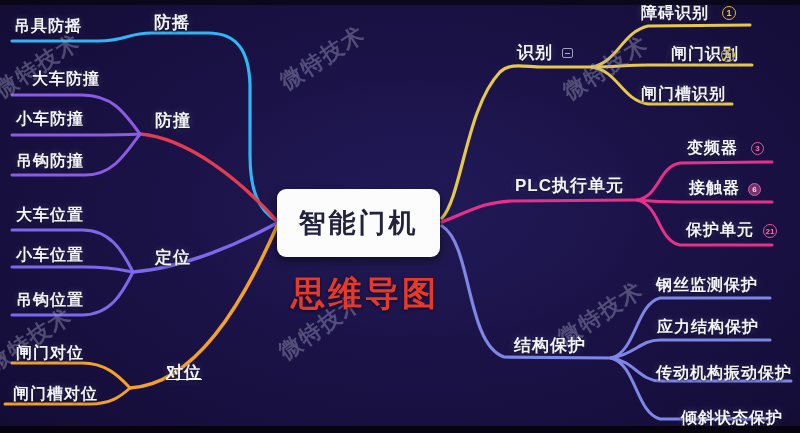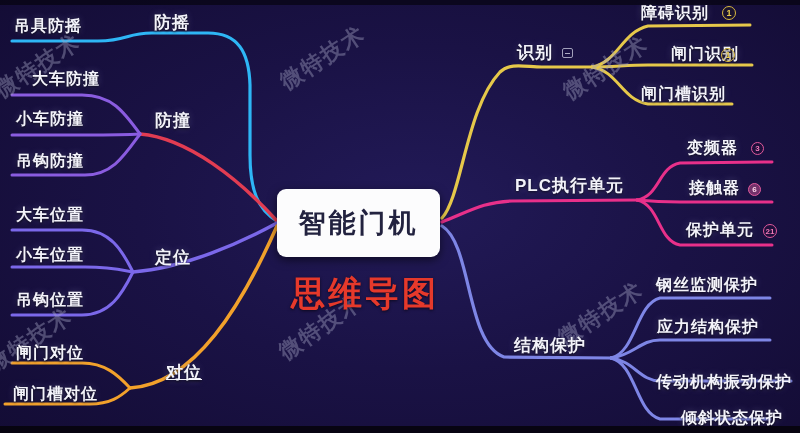--- a/index.html
+++ b/index.html
@@ -130,18 +130,18 @@
   <div class="lbl" style="left:687px;top:139px;">变频器</div>
   <div class="badge pink" style="left:751px;top:142px;">3</div>
   <div class="lbl" style="left:689px;top:179px;">接触器</div>
   <div class="badge pink filled" style="left:748px;top:183px;">6</div>
   <div class="lbl" style="left:686px;top:221px;">保护单元</div>
   <div class="badge pink" style="left:763px;top:224px;width:14px;height:14px;">21</div>
 
   <div class="lbl parent" style="left:514px;top:337px;">结构保护</div>
   <div class="lbl" style="left:656px;top:276px;">钢丝监测保护</div>
   <div class="lbl" style="left:657px;top:318px;">应力结构保护</div>
-  <div class="lbl" style="left:656px;top:373px;">传动机构振动保护</div>
+  <div class="lbl" style="left:656px;top:364px;">传动机构振动保护</div>
   <div class="lbl" style="left:657px;top:409px;margin-left:24px;">倾斜状态保护</div>
 
   <div class="bar top"></div>
   <div class="bar bottom"></div>
 </div>
 
 </body></html>

